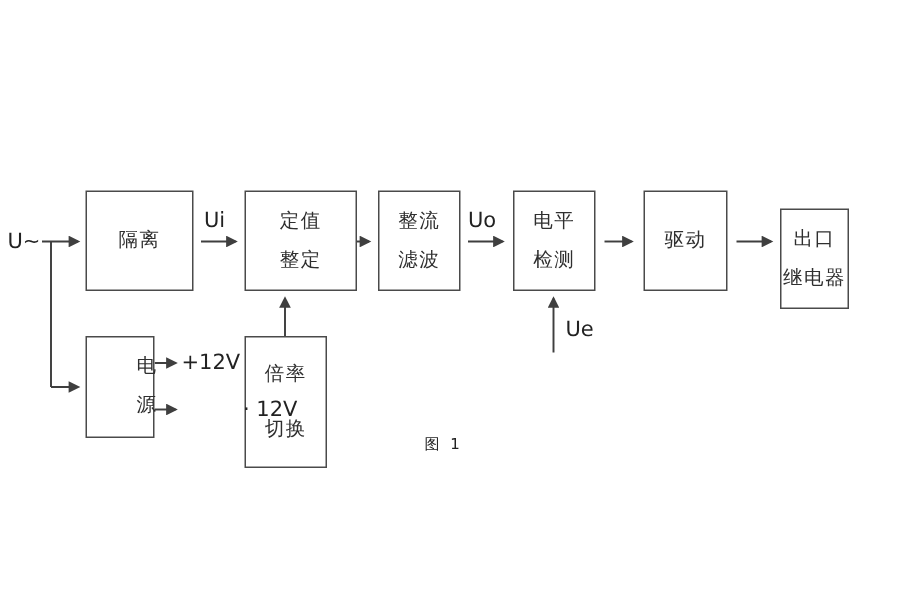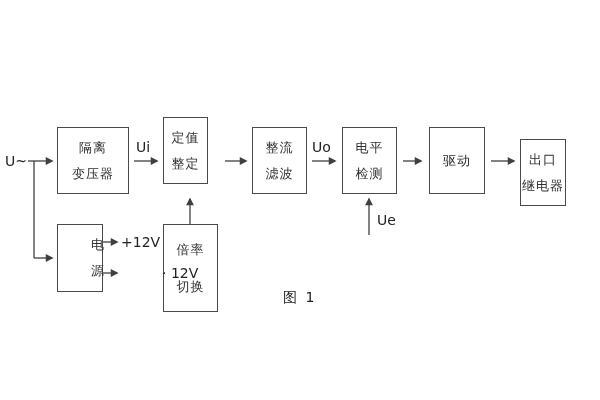--- a/index.html
+++ b/index.html
@@ -22,21 +22,21 @@
   }
   .siglabel{
     position:absolute;
     color:#222222;
     font-size:14px;
     white-space:nowrap;
   }
   .caption{
     position:absolute;
     color:#222222;
-    font-size:14px;
+    font-size:10px;
     letter-spacing:2px;
     white-space:nowrap;
     text-align:center;
   }
   svg.wires{position:absolute;left:0;top:0;width:600px;height:400px;pointer-events:none;}
   svg.wires line{stroke:#3f3f3f;stroke-width:1.3;}
 </style>
 </head>
 <body>
 
@@ -57,24 +57,23 @@
     <line x1="403" y1="161" x2="421" y2="161" marker-end="url(#ah)"></line>
     <line x1="491" y1="161" x2="514" y2="161" marker-end="url(#ah)"></line>
     <line x1="103" y1="242" x2="117" y2="242" marker-end="url(#ah)"></line>
     <line x1="103" y1="273" x2="117" y2="273" marker-end="url(#ah)"></line>
     <line x1="190" y1="224" x2="190" y2="199" marker-end="url(#ah)"></line>
     <line x1="369" y1="235" x2="369" y2="199" marker-end="url(#ah)"></line>
   </svg>
 
   <div class="block" style="left:57px;top:127px;width:72px;height:67px;">
     <span>隔离</span>
-    <span>变压器</span>
   </div>
 
-  <div class="block" style="left:163px;top:117px;width:45px;height:67px;">
+  <div class="block" style="left:163px;top:127px;width:75px;height:67px;">
     <span>定值</span>
     <span>整定</span>
   </div>
 
   <div class="block" style="left:252px;top:127px;width:55px;height:67px;">
     <span>整流</span>
     <span>滤波</span>
   </div>
 
   <div class="block" style="left:342px;top:127px;width:55px;height:67px;">

